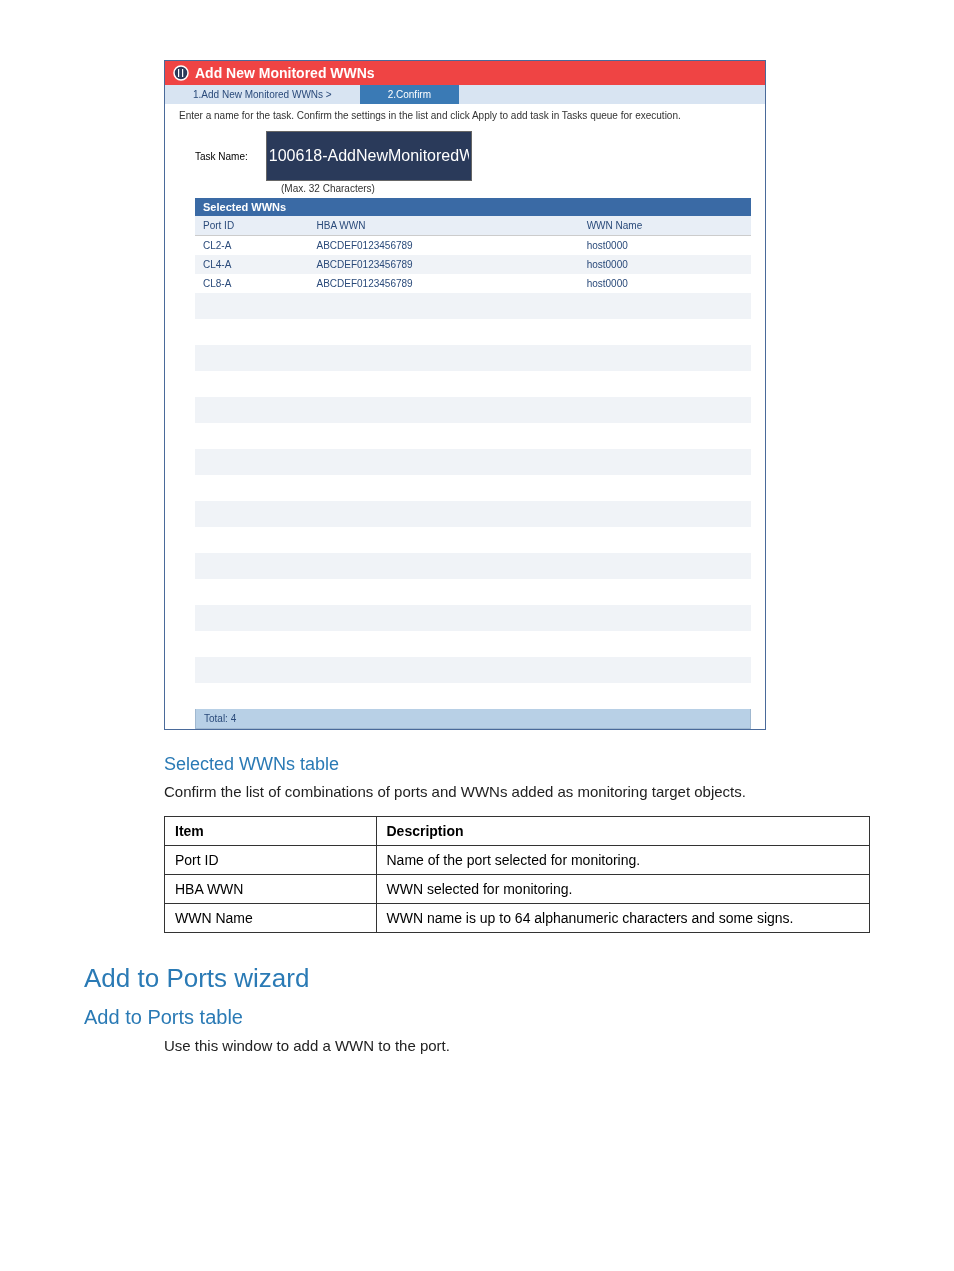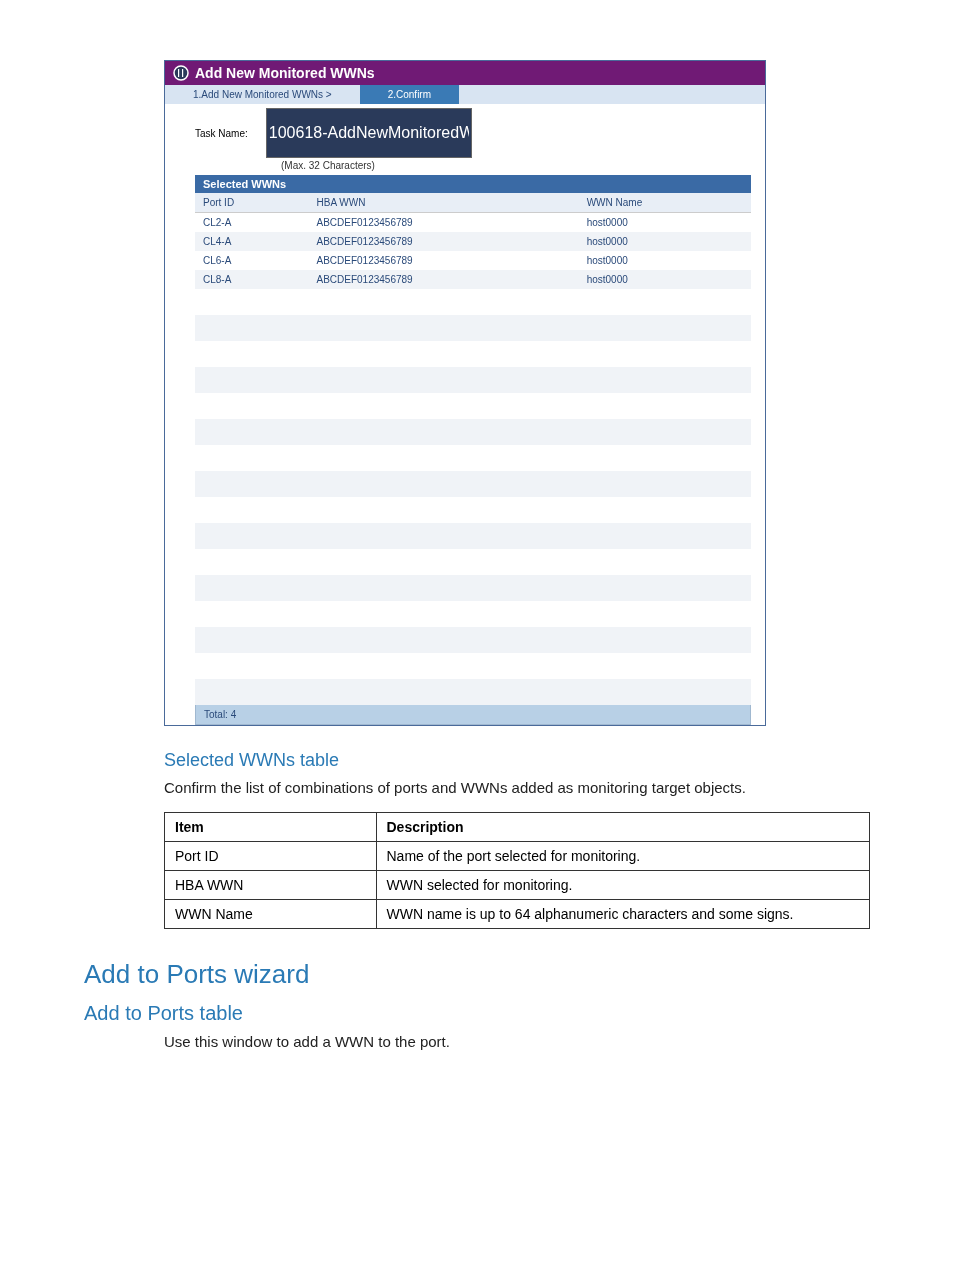--- a/index.html
+++ b/index.html
@@ -14,21 +14,21 @@
   .page {
     padding: 60px 84px 40px 84px;
   }
   .dialog {
     border: 1px solid #4a6a9a;
     margin-left: 80px;
     width: 600px;
     font-size: 10px;
   }
   .dialog-header {
-    background: #701a75;
+    background: #ef4444;
     color: #fff;
     font-size: 14px;
     font-weight: bold;
     padding: 4px 8px;
     display: flex;
     align-items: center;
     gap: 6px;
   }
   .dialog-header svg { flex-shrink:0; }
   .wizard-steps {
@@ -185,20 +185,21 @@
           <circle cx="8" cy="8" r="7" fill="#2a3a5a" stroke="#fff" stroke-width="1.5"></circle>
           <rect x="5" y="4" width="1.2" height="8" fill="#fff"></rect>
           <rect x="9" y="4" width="1.2" height="8" fill="#fff"></rect>
         </svg>
       <span>Add New Monitored WWNs</span>
     </div>
     <div class="wizard-steps">
       <div class="step">1.Add New Monitored WWNs  &gt;</div>
       <div class="step active">2.Confirm</div>
     </div>
+    <div class="instructions">Enter a name for the task. Confirm the settings in the list and click Apply to add task in Tasks queue for execution.</div>
     <div class="task-row">
       <span>Task Name:</span>
       <input type="text" value="100618-AddNewMonitoredWWNs" style="">
     </div>
     <div class="max-hint">(Max. 32 Characters)</div>
 
     <div class="table-area">
       <div class="table-title">Selected WWNs</div>
       <table class="data">
         <thead>
@@ -209,25 +210,20 @@
           </tr>
         </thead>
         <tbody>
           <tr>
               <td>CL2-A</td>
               <td>ABCDEF0123456789</td>
               <td>host0000</td>
             </tr>
           <tr>
               <td>CL4-A</td>
-              <td>ABCDEF0123456789</td>
-              <td>host0000</td>
-            </tr>
-          <tr>
-              <td>CL6-A</td>
               <td>ABCDEF0123456789</td>
               <td>host0000</td>
             </tr>
           <tr>
               <td>CL8-A</td>
               <td>ABCDEF0123456789</td>
               <td>host0000</td>
             </tr>
           <tr class="blank">
               <td></td>

